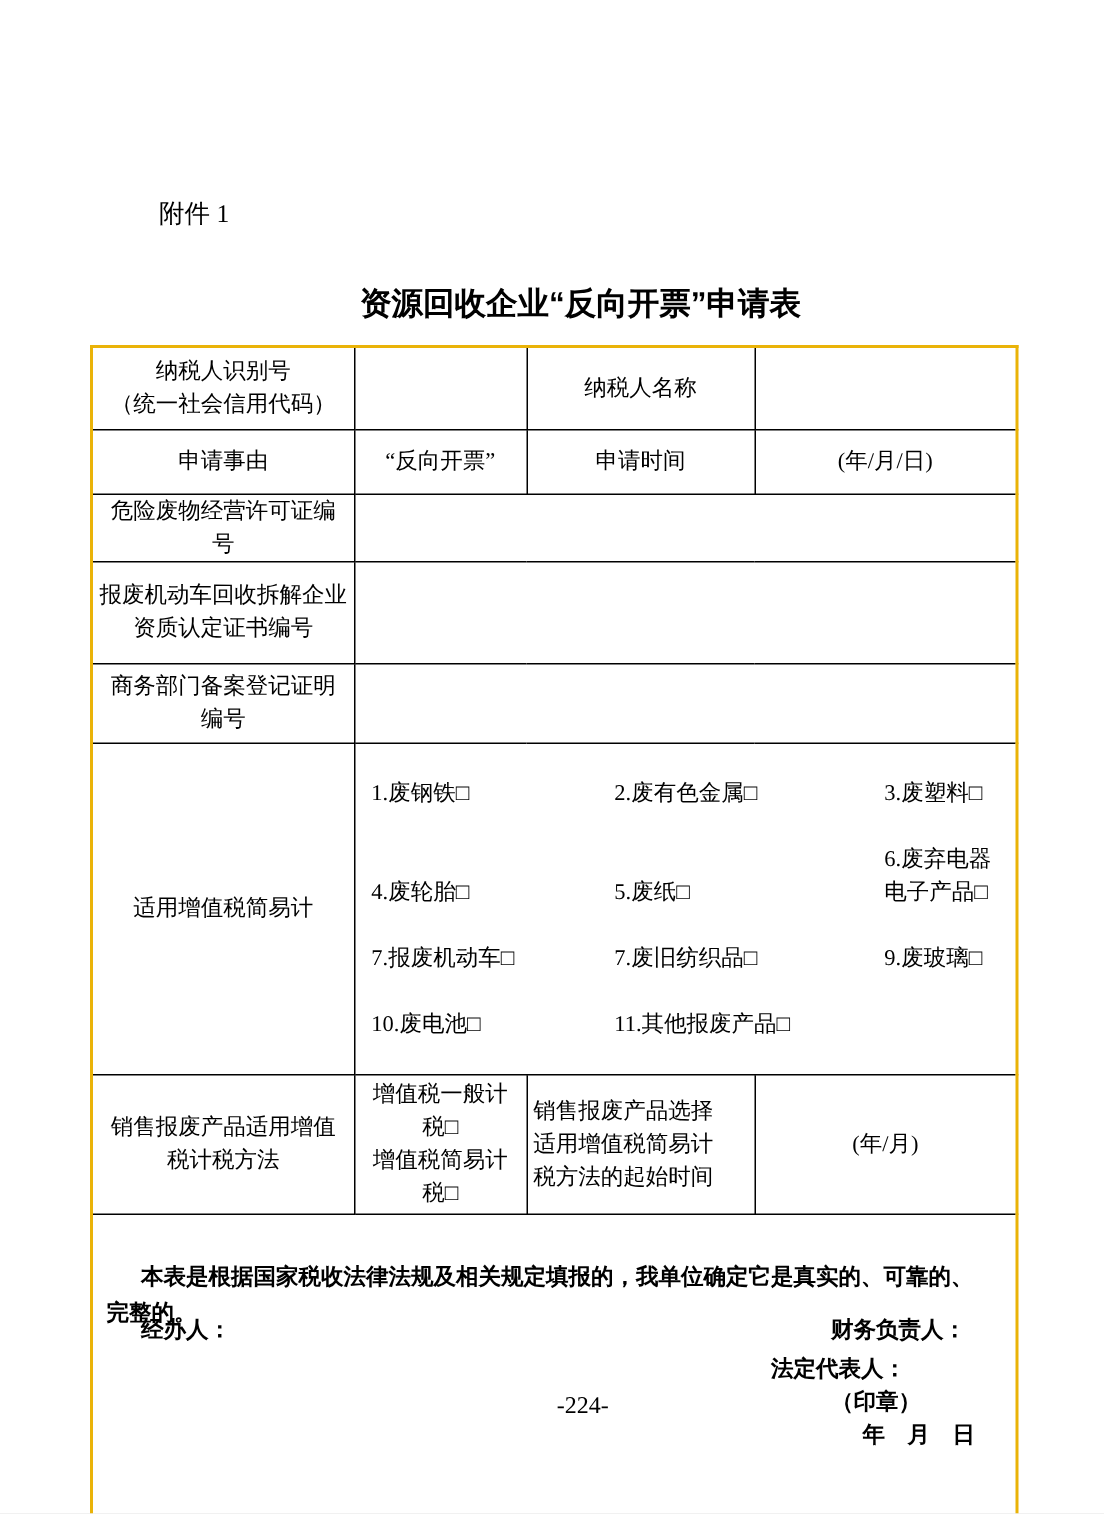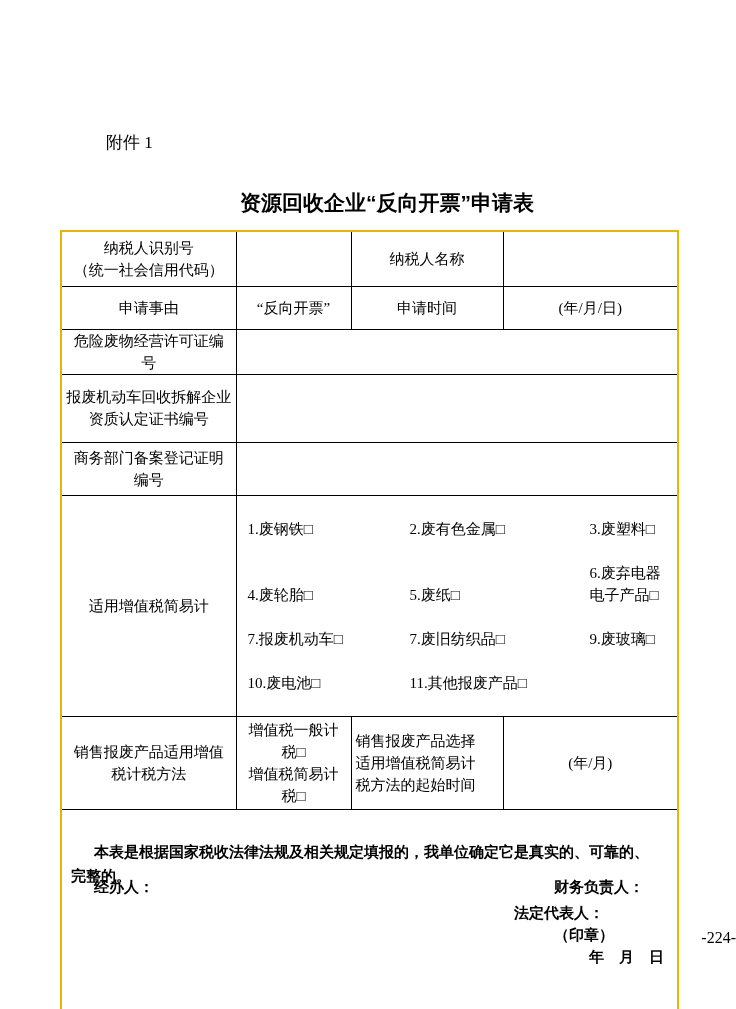--- a/index.html
+++ b/index.html
@@ -50,24 +50,24 @@
     padding:8px 22px 0 5px;
     text-indent:23px;
     line-height:24px;
     white-space:pre-line;
   }
   .sig { position:absolute; white-space:nowrap; }
   .sig-handler { left:32px;  top:66px; }
   .sig-finance { right:33px; top:66px; }
   .sig-legal   { right:73px; top:92px; }
   .sig-seal    { right:63px; top:114px; }
-  .sig-date    { right:13px; top:136px; }
+  .sig-date    { right:27px; top:136px; }
   .pagenum {
     position:absolute; left:0; right:0; top:929px;
-    text-align:right; font-size:16px;padding-left:41px;
+    text-align:center; font-size:16px;padding-left:41px;
   }
 </style>
 </head>
 <body>
 
 <div class="page">
 
   <div class="attachment">附件 1</div>
 
   <div class="doc-title">资源回收企业“反向开票”申请表</div>

